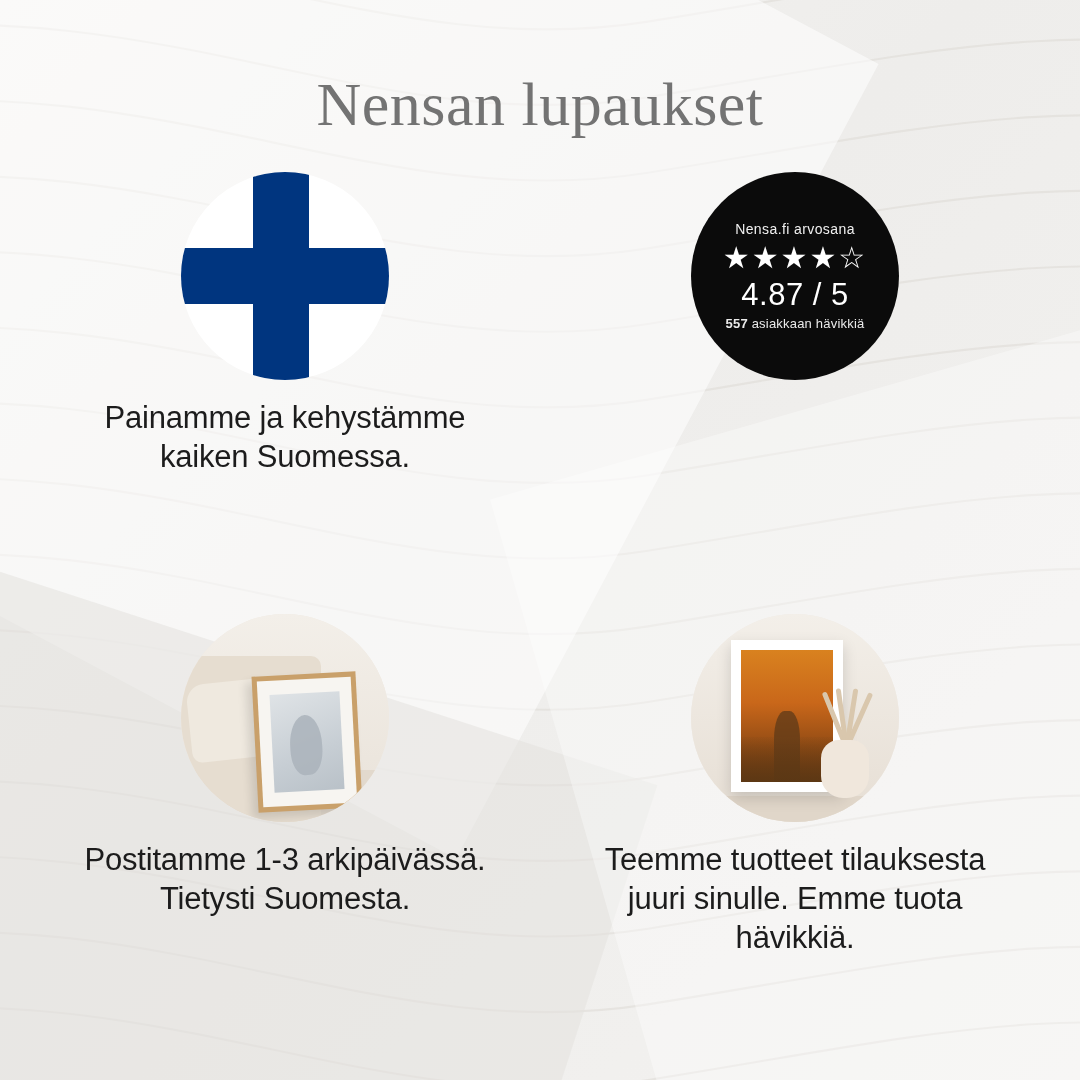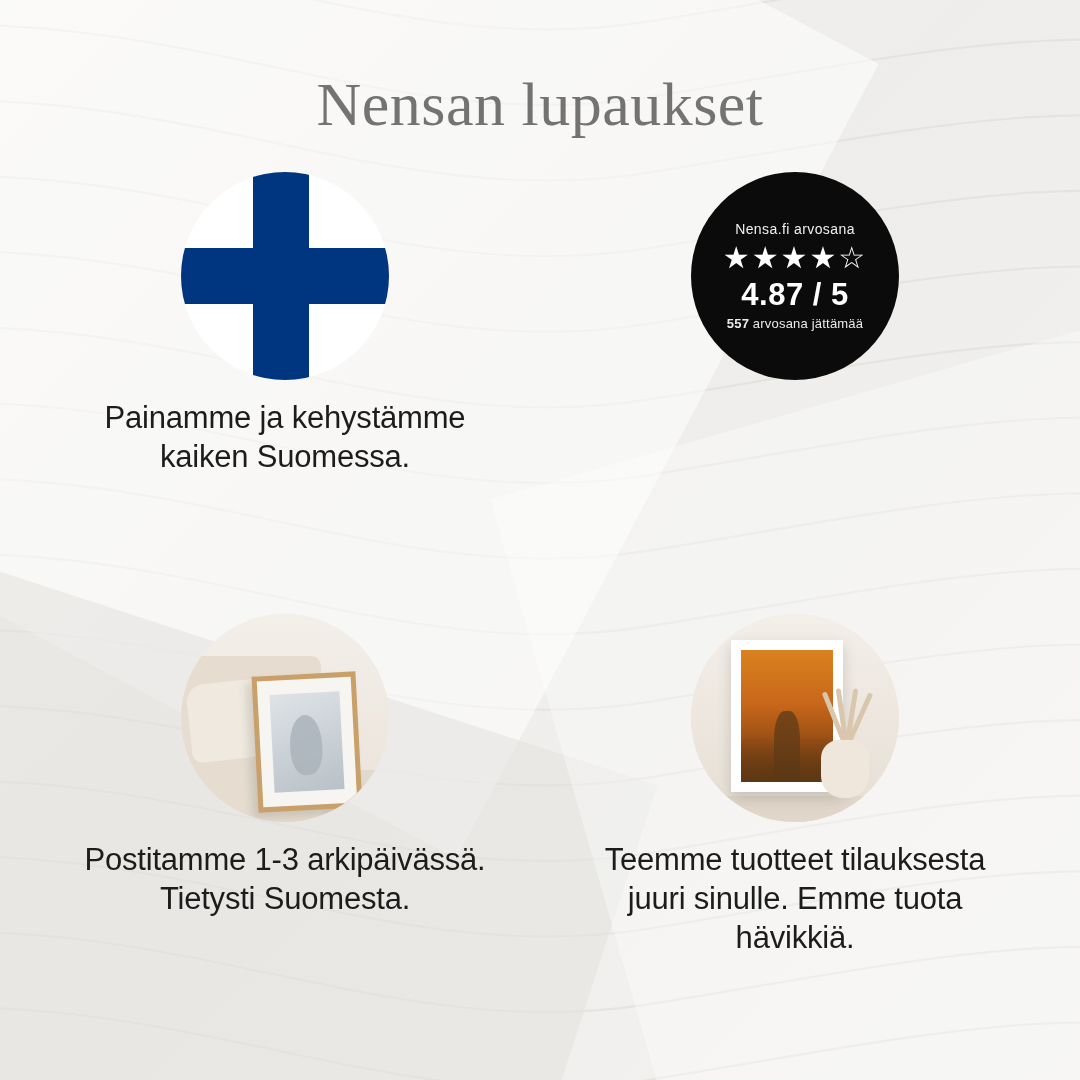--- a/index.html
+++ b/index.html
@@ -149,21 +149,21 @@
     color: #f0f0f0;
   }
   .badge-stars {
     font-size: 30px;
     letter-spacing: 2px;
     line-height: 1;
     color: #ffffff;
   }
   .badge-score {
     font-size: 31px;
-    font-weight: 700;
+    font-weight: 400;
     letter-spacing: 0.5px;
     line-height: 1;
   }
   .badge-bottom {
     font-size: 13px;
     letter-spacing: 0.2px;
     color: #eaeaea;
     white-space: nowrap;
   }
   .badge-bottom b { font-weight: 700; }
@@ -336,21 +336,21 @@
       </div>
       <div class="caption">Painamme ja kehystämme kaiken Suomessa.</div>
     </div>
 
     <div class="cell">
       <div class="media badge">
         <div class="badge-top">Nensa.fi arvosana</div>
         <div class="badge-stars">★★★★☆</div>
         <div class="badge-score">4.87 / 5</div>
         <div class="badge-bottom">
-          <b>557</b><span> arvosana jättämää</span>
+          <b>557</b><span> asiakkaan hävikkiä</span>
         </div>
       </div>
     </div>
 
     <div class="cell">
       <div class="media photo-sofa">
         <div class="ps-wall"></div>
         <div class="ps-floor"></div>
         <div class="ps-sofa">
           <div class="ps-cushion"></div>

